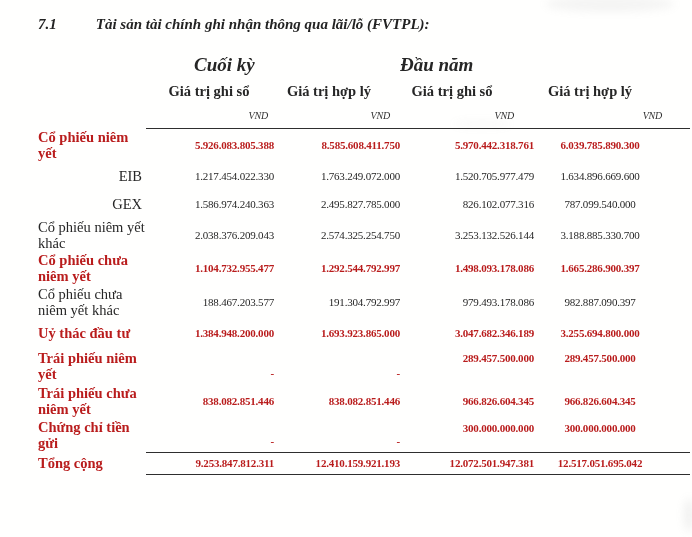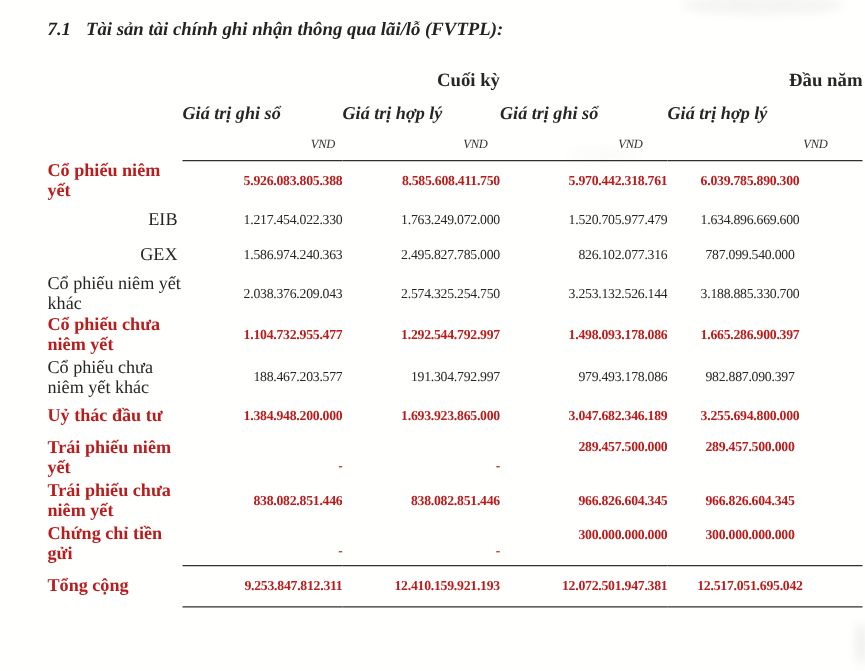--- a/index.html
+++ b/index.html
@@ -15,45 +15,45 @@
     overflow:hidden;
   }
   
   .smudge{position:absolute;background:#9a9a9a;opacity:.10;filter:blur(4px);border-radius:50%;}
   .smudge.a{left:545px;top:-4px;width:130px;height:16px;}
   .smudge.b{left:684px;top:498px;width:10px;height:34px;opacity:.14;}
   .smudge.c{left:452px;top:120px;width:60px;height:8px;opacity:.05;}
 
   .heading{
     position:absolute;left:38px;top:16px;
-    display:flex;gap:12px;
+    display:flex;gap:39px;
     font-size:15px;font-weight:bold;font-style:italic;
     color:#232323;
   }
 
   table.fin{
     position:absolute;left:34px;top:52px;
     border-collapse:collapse;table-layout:fixed;
     width:656px;
     color:#262626;
   }
   col.c-label{width:112px;}
   col.c-v1{width:128px;}
   col.c-v2{width:126px;}
   col.c-v3{width:134px;}
   col.c-v4{width:156px;}
 
   td{padding:0;vertical-align:middle;font-size:15px;line-height:16px;overflow:hidden;}
 
   
   tr.group-row{height:26px;}
-  tr.group-row td{font-size:15px;font-weight:bold;text-align:right;vertical-align:top;padding-top:5px;}
+  tr.group-row td{font-size:19px;font-weight:bold;font-style:italic;text-align:left;vertical-align:top;padding-top:5px;}
   td.grp-cuoi{padding-left:48px;}
   tr.sub-row{height:26px;}
-  tr.sub-row td{font-size:14.5px;font-weight:bold;font-style:italic;text-align:left;vertical-align:middle;}
+  tr.sub-row td{font-size:14.5px;font-weight:bold;text-align:center;vertical-align:middle;}
   tr.sub-row td:nth-child(2){padding-right:2px;}
   tr.sub-row td:nth-child(3){padding-right:16px;}
   tr.sub-row td:nth-child(4){padding-right:30px;}
   tr.sub-row td:nth-child(5){padding-right:44px;}
   tr.unit-row{height:24px;}
   tr.unit-row td{font-size:10px;font-style:italic;text-align:right;vertical-align:middle;color:#333;}
   tr.unit-row td.num{border-bottom:1.5px solid #2e2e2e;}
   tr.unit-row td:nth-child(2){padding-right:6px;}
   tr.unit-row td:nth-child(3){padding-right:10px;}
   tr.unit-row td:nth-child(4){padding-right:20px;}
@@ -65,21 +65,21 @@
     padding-left:4px;white-space:pre-line;
   }
   td.lbl.ralign{text-align:right;padding-right:4px;}
   td.num{
     text-align:right;
     font-size:11px;letter-spacing:-0.2px;
     white-space:nowrap;
   }
   td.num.pad-end{padding-right:24px;text-align:center;}
   tr.bold td{font-weight:bold;color:#b91c1c;}
-  tr.h22{height:33px;}  tr.h28{height:28px;}  tr.h30{height:30px;}
+  tr.h22{height:22px;}  tr.h28{height:28px;}  tr.h30{height:30px;}
   tr.h33{height:33px;}  tr.h34{height:34px;}  tr.h36{height:36px;}
 
   tr.dash-split td.num{vertical-align:top;padding-top:2px;}
   tr.dash-split td.num.dash{vertical-align:bottom;padding-bottom:3px;}
 
   tr.total-row td.num{
     border-top:1.5px solid #2e2e2e;
     border-bottom:1.5px solid #2e2e2e;
   }
 </style>

